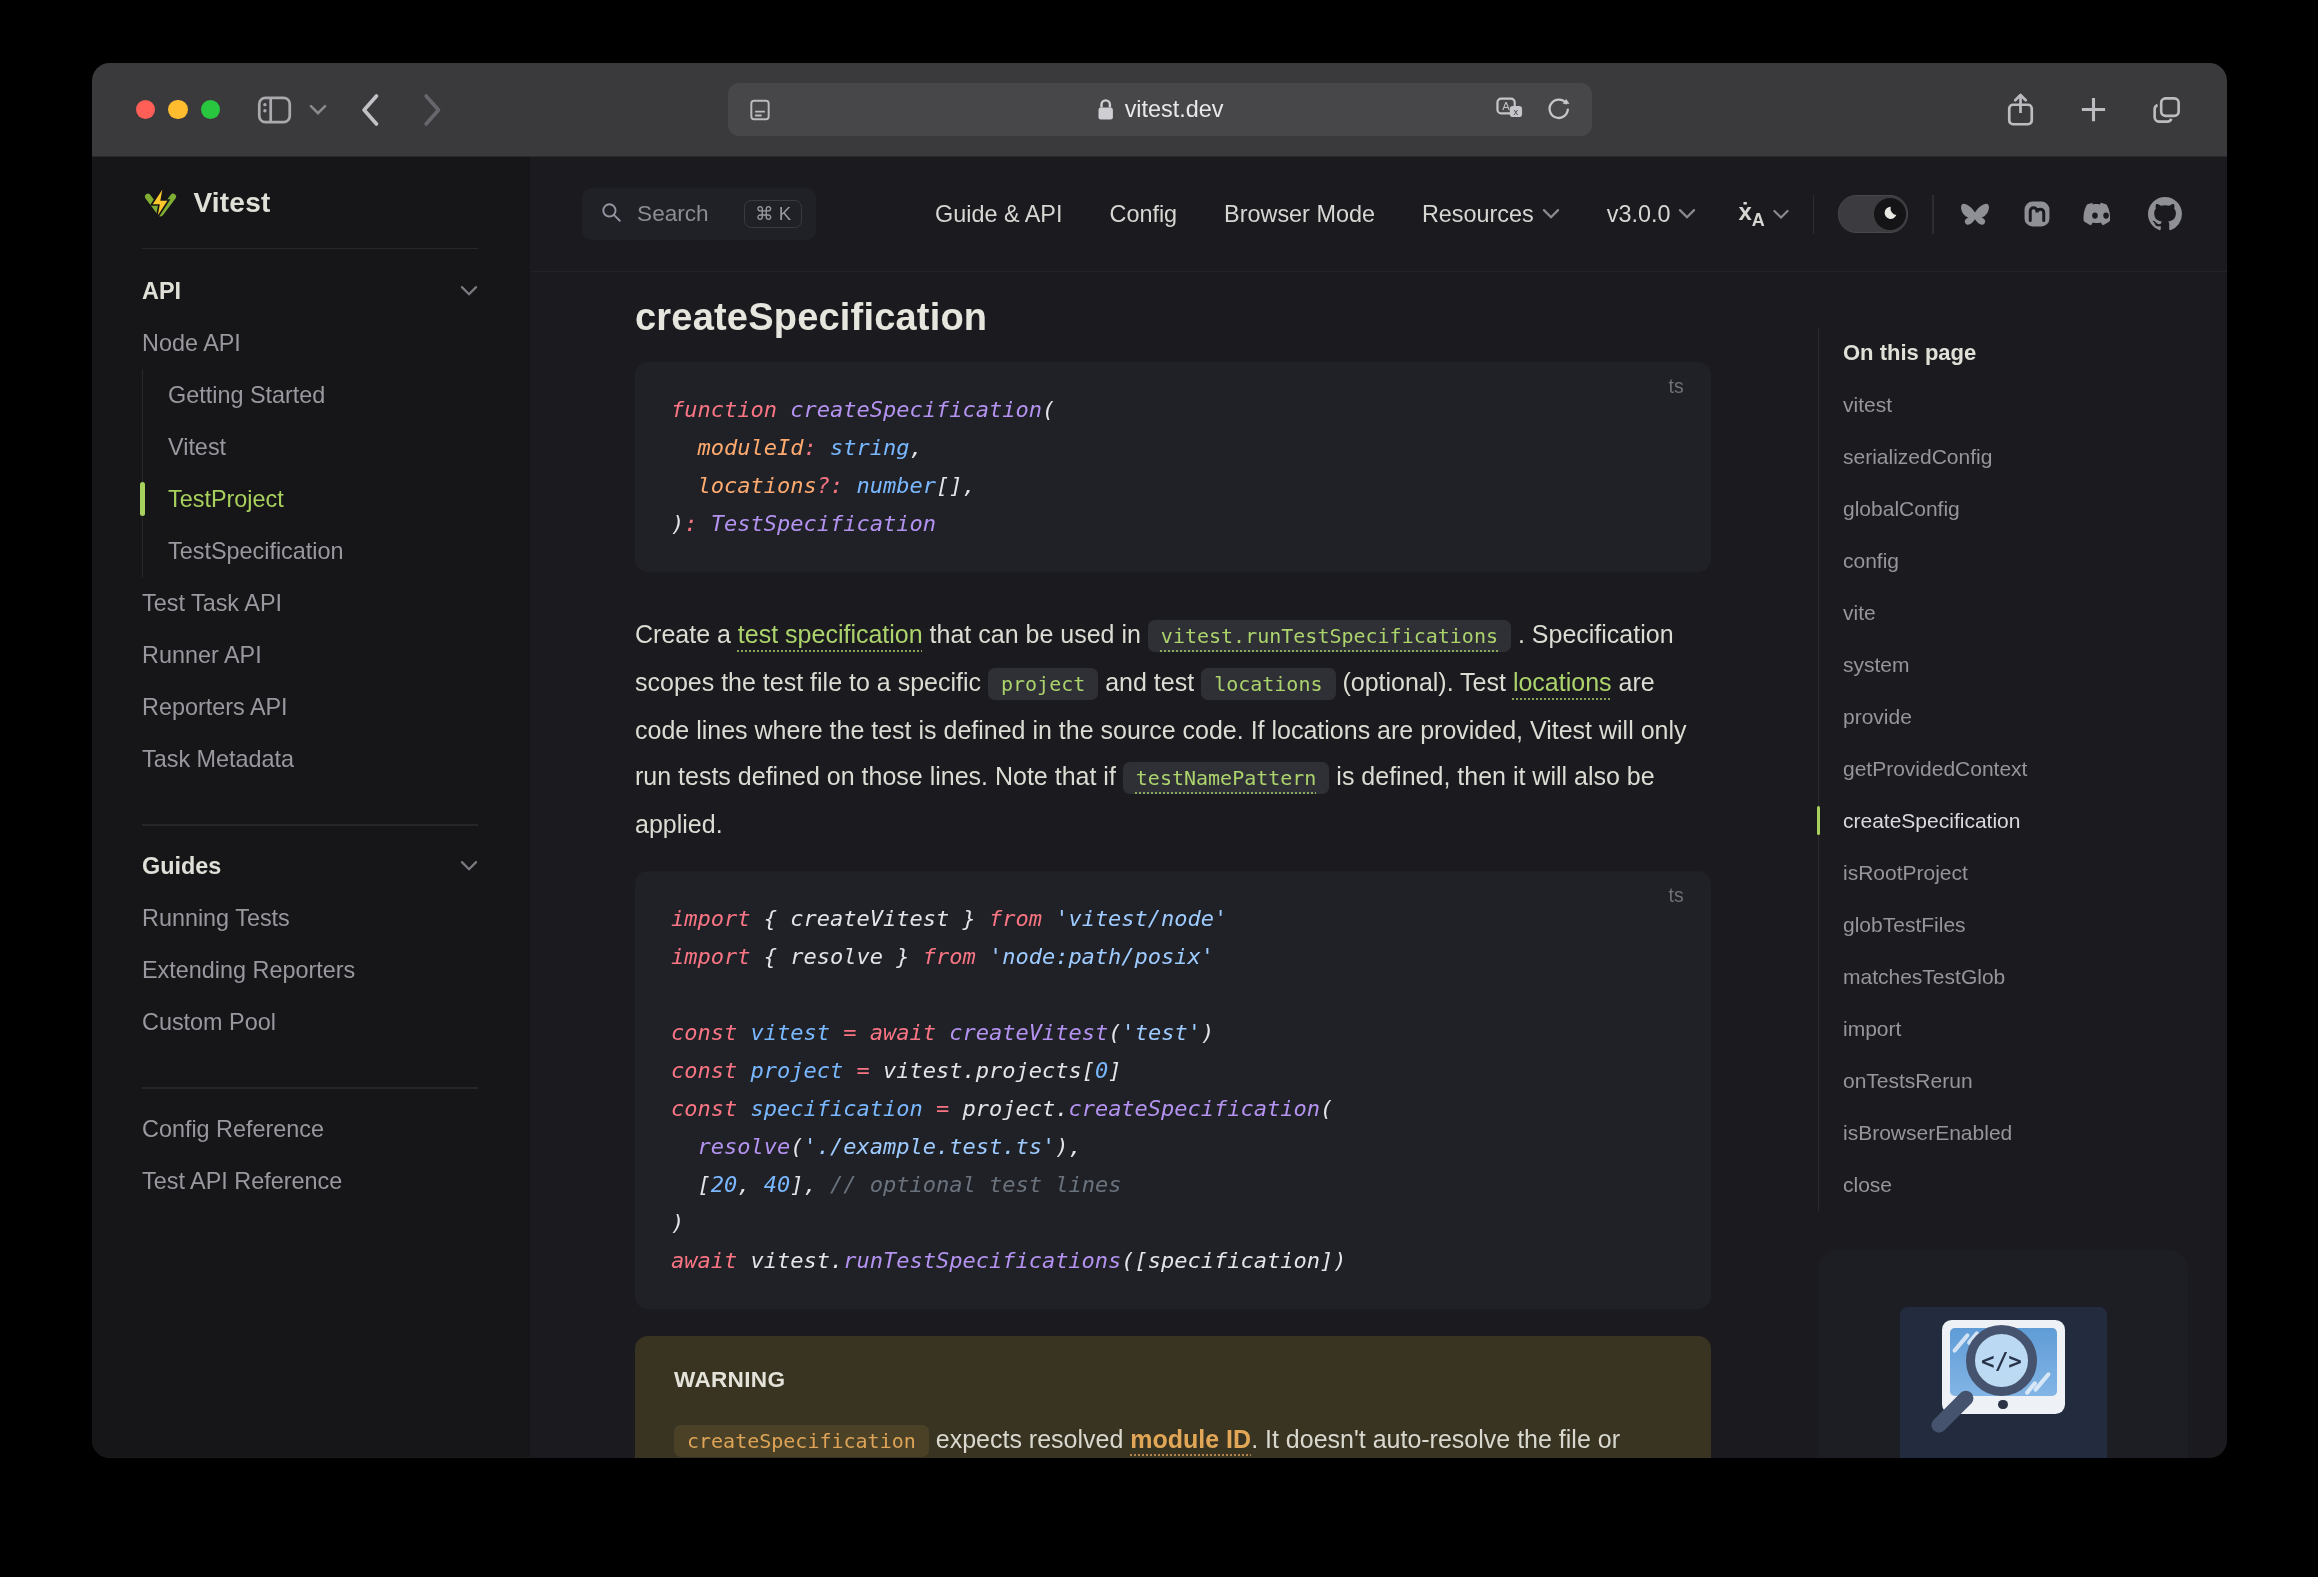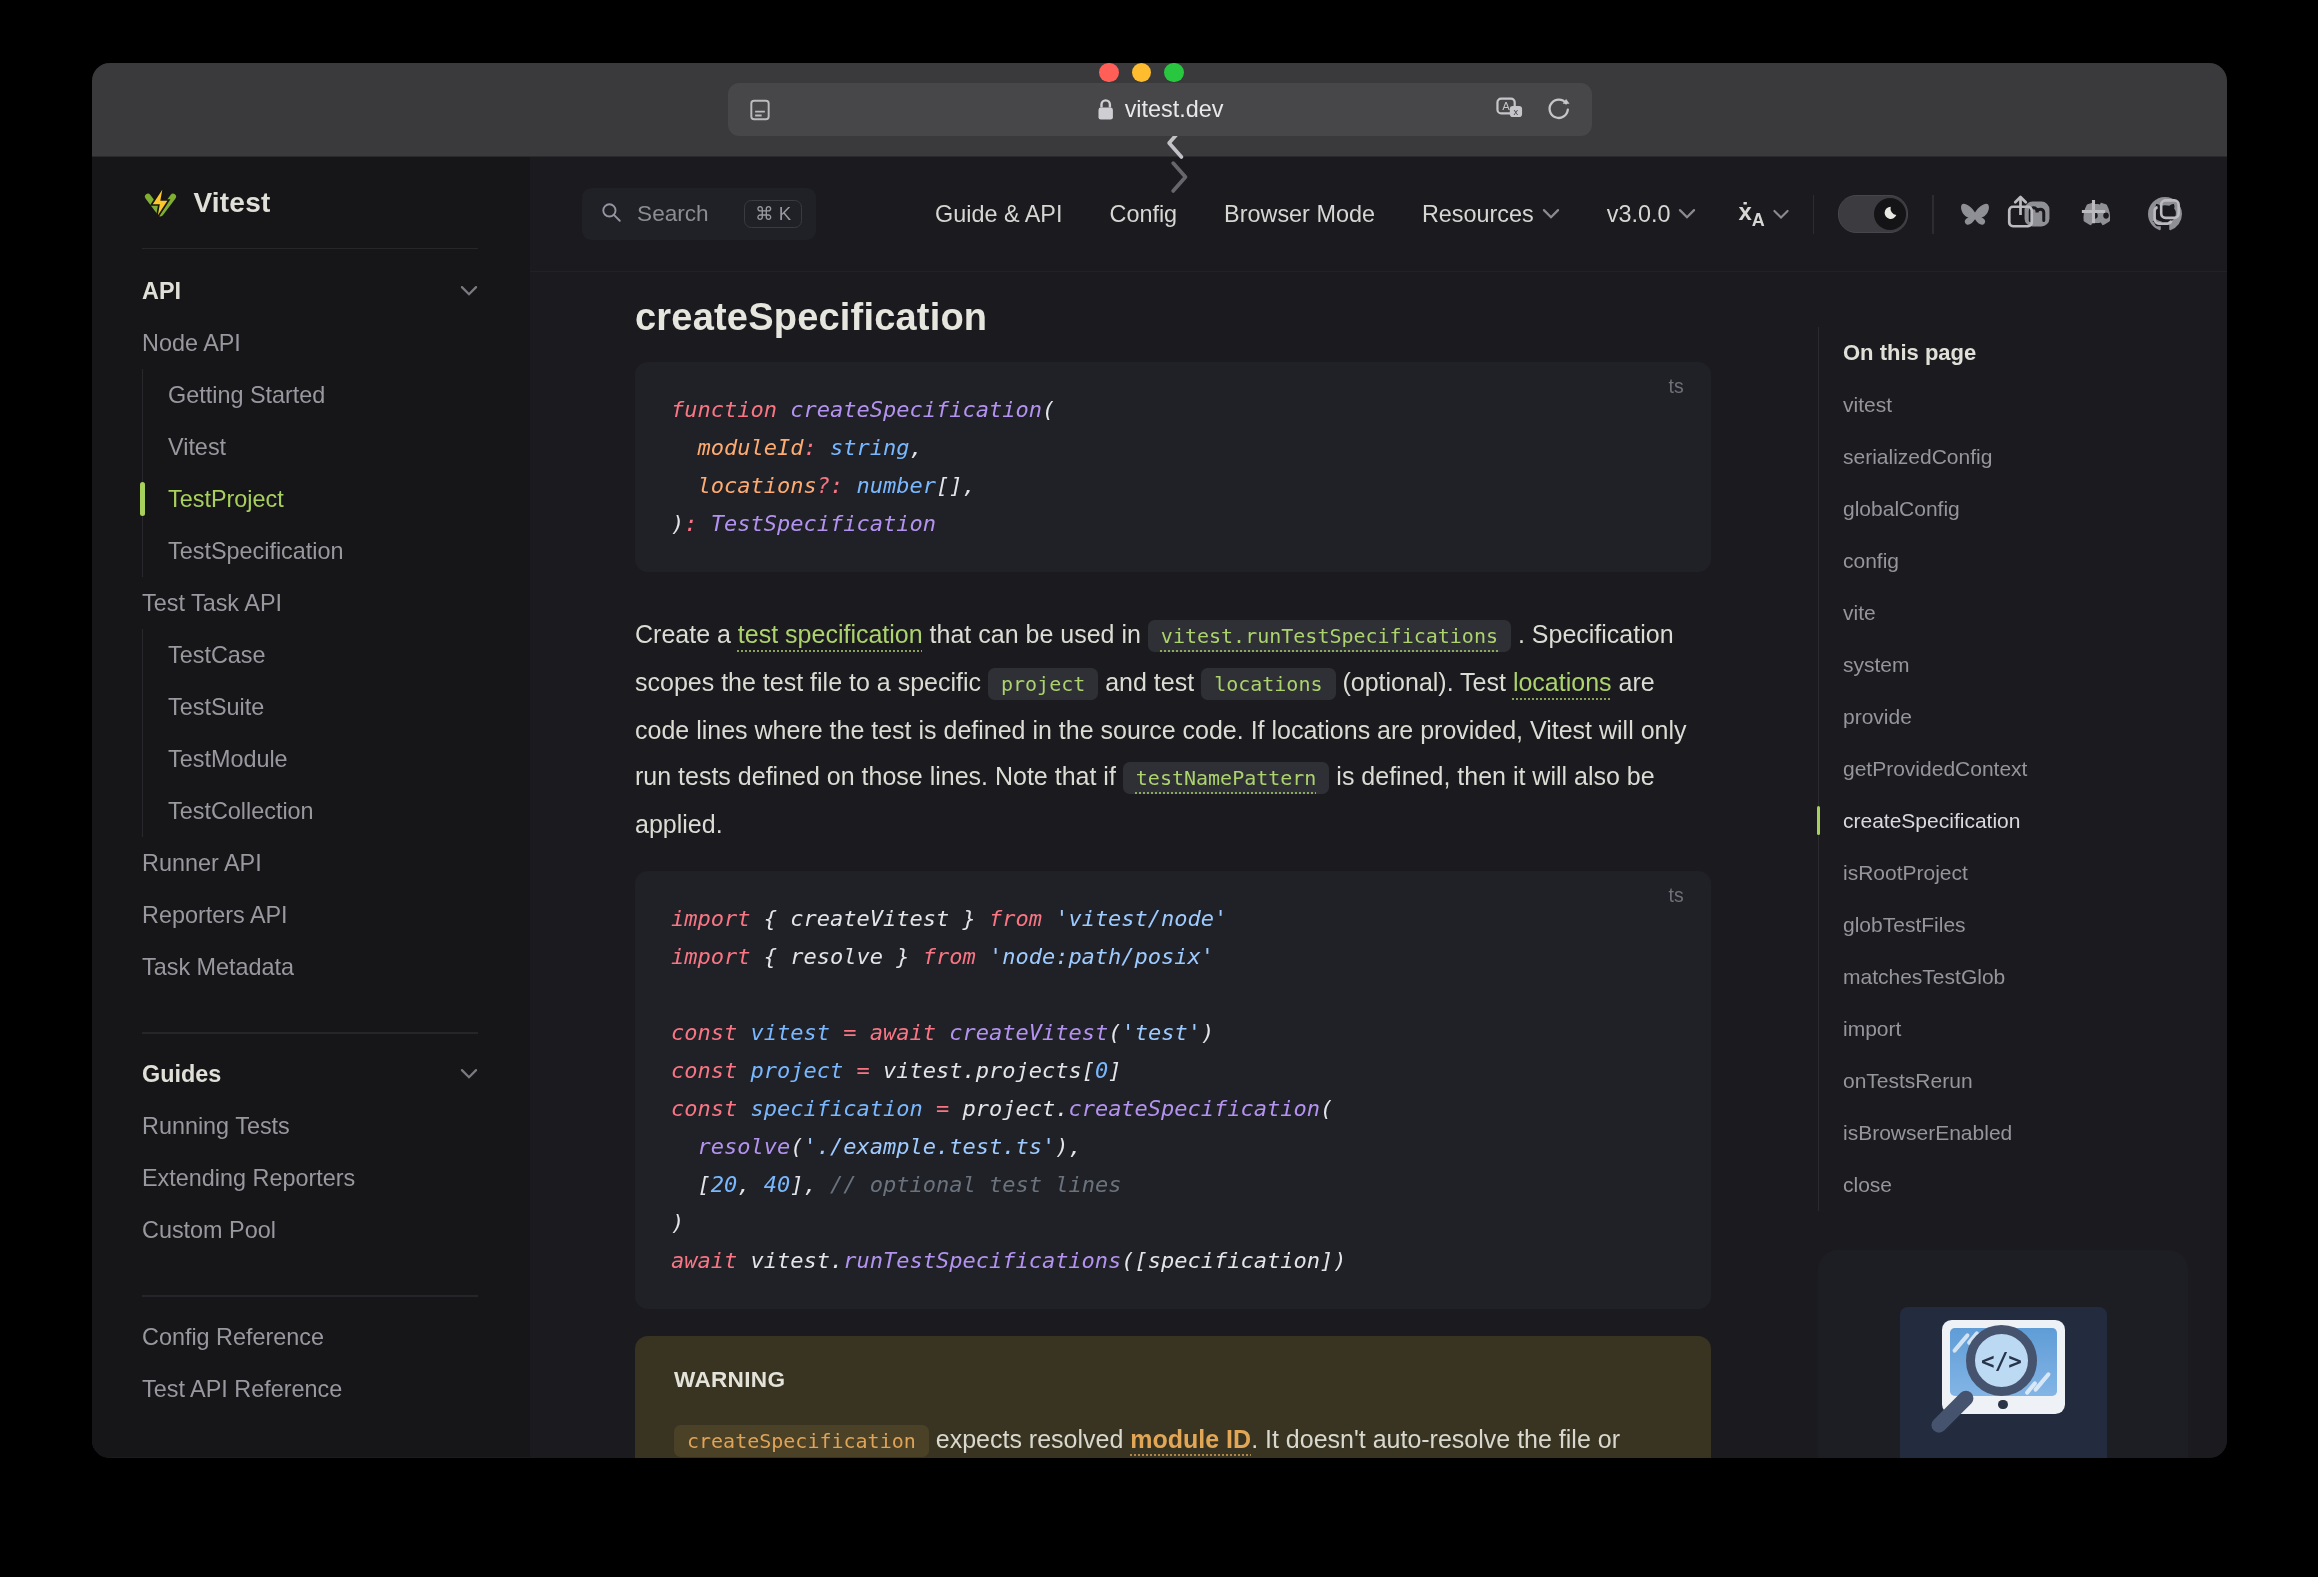--- a/index.html
+++ b/index.html
@@ -8,21 +8,21 @@
     font-family:"Liberation Sans",sans-serif;
     -webkit-font-smoothing:antialiased;
   }
   .window{
     position:absolute;left:92px;top:63px;width:2135px;height:1395px;
     background:#1b1b1f;border-radius:18px;overflow:hidden;
     box-shadow:0 24px 73px rgba(0,0,0,.65);
   }
   
   .chrome{height:94px;background:#3a3a3c;border-bottom:1.6px solid #2a2a2c;
-    display:flex;align-items:center;padding:0 44px;position:relative;box-sizing:border-box;flex-direction:column;}
+    display:flex;align-items:center;padding:0 44px;position:relative;box-sizing:border-box;}
   .traffic{display:flex;gap:13px;margin-right:36px;}
   .traffic span{width:19.4px;height:19.4px;border-radius:50%;display:block;}
   .t-red{background:#ff5f57;} .t-yellow{background:#febc2e;} .t-green{background:#29c73f;}
   .chrome svg{display:block;}
   .chrome-btn{display:flex;align-items:center;justify-content:center;}
   .gap-l{margin-left:32px;} .gap-s{margin-left:16px;}
   .urlbar{
     position:absolute;left:50%;transform:translateX(-50%);top:20px;
     width:864px;height:53px;background:#474749;border-radius:11.3px;
     display:flex;align-items:center;padding:0 19.4px;box-sizing:border-box;
@@ -219,26 +219,20 @@
             </svg>
           </div>
           <div class="sb-item">Node API</div>
           <div class="sb-group">
             <div class="sb-item">Getting Started</div>
             <div class="sb-item">Vitest</div>
             <div class="sb-item active">TestProject</div>
             <div class="sb-item">TestSpecification</div>
           </div>
           <div class="sb-item">Test Task API</div>
-          <div class="sb-group">
-            <div class="sb-item">TestCase</div>
-            <div class="sb-item">TestSuite</div>
-            <div class="sb-item">TestModule</div>
-            <div class="sb-item">TestCollection</div>
-          </div>
           <div class="sb-item">Runner API</div>
           <div class="sb-item">Reporters API</div>
           <div class="sb-item">Task Metadata</div>
           <div class="sb-div"></div>
           <div class="sb-item sb-title">
             <span>Guides</span>
             <svg width="18" height="11.3" viewBox="0 0 12 8">
               <polyline points="1,1.5 6,6.5 11,1.5" fill="none" stroke="#7a7a80" stroke-width="1.6" stroke-linecap="round"></polyline>
             </svg>
           </div>

